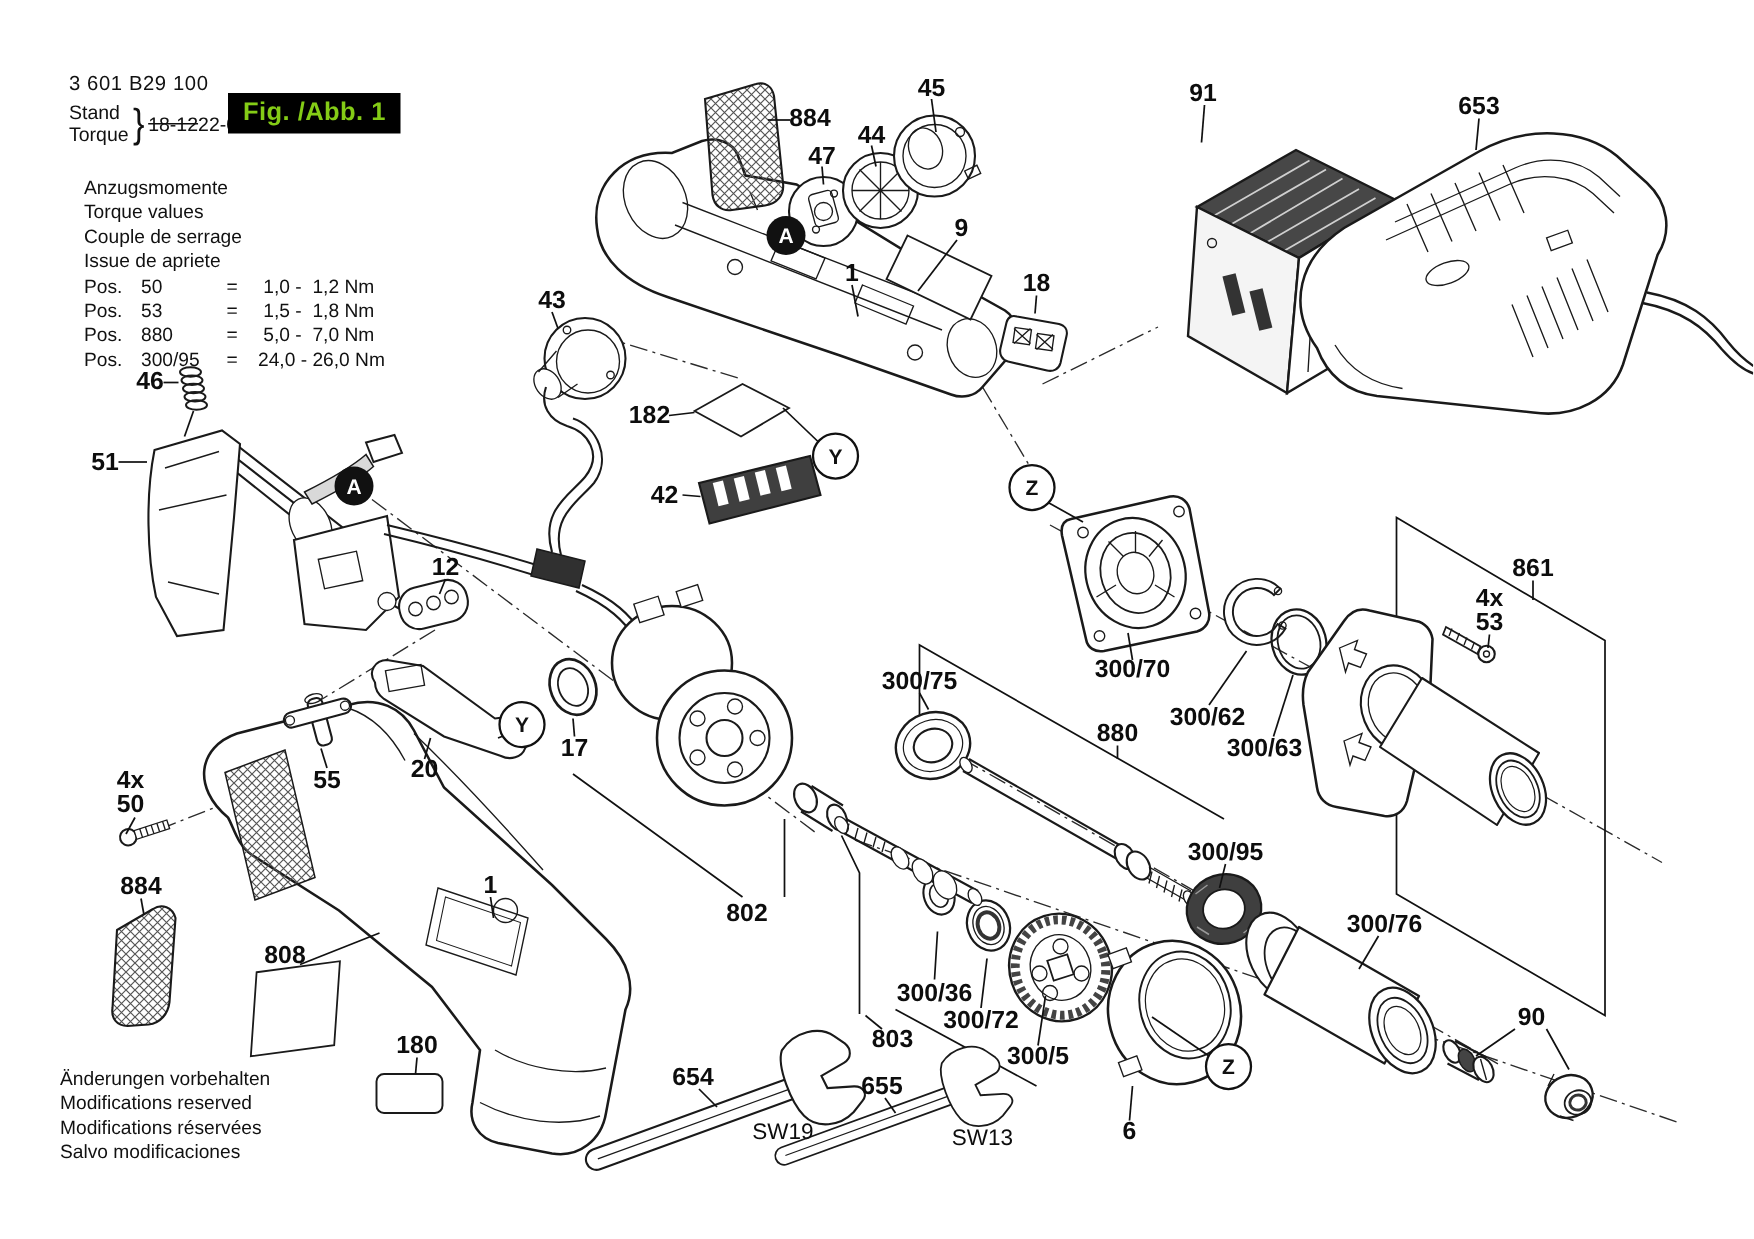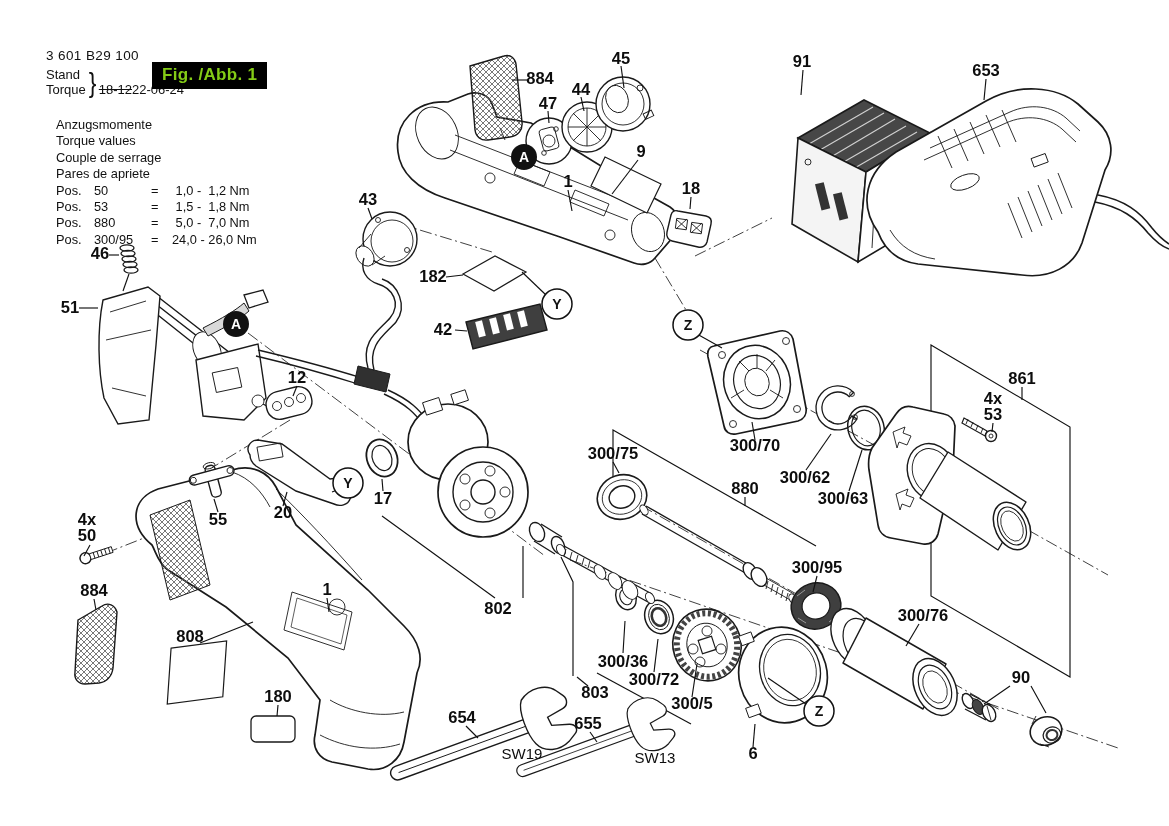--- a/index.html
+++ b/index.html
@@ -1,20 +1,20 @@
 <!DOCTYPE html>
 <html><head>
 <meta charset="utf-8">
 <style>
   html,body{margin:0;padding:0;background:#fff}
   body{width:1169px;height:826px;font-family:"Liberation Sans",sans-serif;color:#111}
   .page{position:relative;width:1169px;height:826px;overflow:hidden;background:#fff}
   .hdr{position:absolute;left:46px;top:48px;font-size:13.5px;line-height:16px}
   .partnum{margin-bottom:3px;letter-spacing:.4px}
-  .standissue{display:flex;align-items:flex-end}
+  .standissue{display:flex;align-items:center}
   .si-labels{display:flex;flex-direction:column;font-size:13px;line-height:15px}
   .brace{font-size:27px;font-weight:400;line-height:27px;margin:0 2px;transform:scaleX(.85)}
   .si-values{display:flex;flex-direction:row;font-size:13px;line-height:15px}
   .strike{text-decoration:line-through}
   .figbox{position:absolute;left:152px;top:62px;background:#000;color:#84cc16;font-weight:700;font-size:17px;padding:3px 10px 4px;letter-spacing:.3px}
   .torque{position:absolute;left:56px;top:117px;font-size:12.8px;line-height:16.4px}
   .trow{display:grid;grid-template-columns:35px 54px 18px auto;column-gap:3px}
   .pre{white-space:pre}
   .footer{position:absolute;left:40px;top:711px;font-size:12.8px;line-height:16.4px}
   svg.draw{position:absolute;left:0;top:0}
@@ -48,21 +48,21 @@
         <span>22-06-24</span>
       </div>
     </div>
   </div>
   <div class="figbox">Fig. /Abb. 1</div>
 
   <div class="torque">
     <div>Anzugsmomente</div>
     <div>Torque values</div>
     <div>Couple de serrage</div>
-    <div>Pares de apriete</div>
+    <div>Issue de apriete</div>
     <div class="trow">
       <span>Pos.</span>
         <span>50</span>
         <span>=</span>
         <span class="pre"> 1,0 -  1,2 Nm</span>
     </div>
     <div class="trow">
       <span>Pos.</span>
         <span>53</span>
         <span>=</span>
@@ -75,20 +75,26 @@
         <span class="pre"> 5,0 -  7,0 Nm</span>
     </div>
     <div class="trow">
       <span>Pos.</span>
         <span>300/95</span>
         <span>=</span>
         <span class="pre">24,0 - 26,0 Nm</span>
     </div>
   </div>
 
+  <div class="footer">
+    <div>Änderungen vorbehalten</div>
+    <div>Modifications reserved</div>
+    <div>Modifications réservées</div>
+    <div>Salvo modificaciones</div>
+  </div>
 
   <svg class="draw" width="1169" height="826" viewBox="0 0 1169 826">
     <defs>
       <pattern id="mesh" width="6" height="6" patternUnits="userSpaceOnUse">
         <path d="M0,6 L6,0 M0,0 L6,6" stroke="#555" stroke-width="0.8"></path>
       </pattern>
       <g id="wrench">
         <rect x="-150" y="-7" width="152" height="14" rx="7" class="o med"></rect>
         <line x1="-142" y1="0" x2="-6" y2="0" class="on thin"></line>
         <path d="M-2,-26 C10,-35 27,-33 34,-23 L39,-16 C42,-11 40,-5 34,-4 L17,-1 L18,8 L35,13 C41,15 42,21 37,24 L29,29 C17,35 2,31 -3,20 C-8,9 -9,-17 -2,-26 Z" class="o med"></path>

